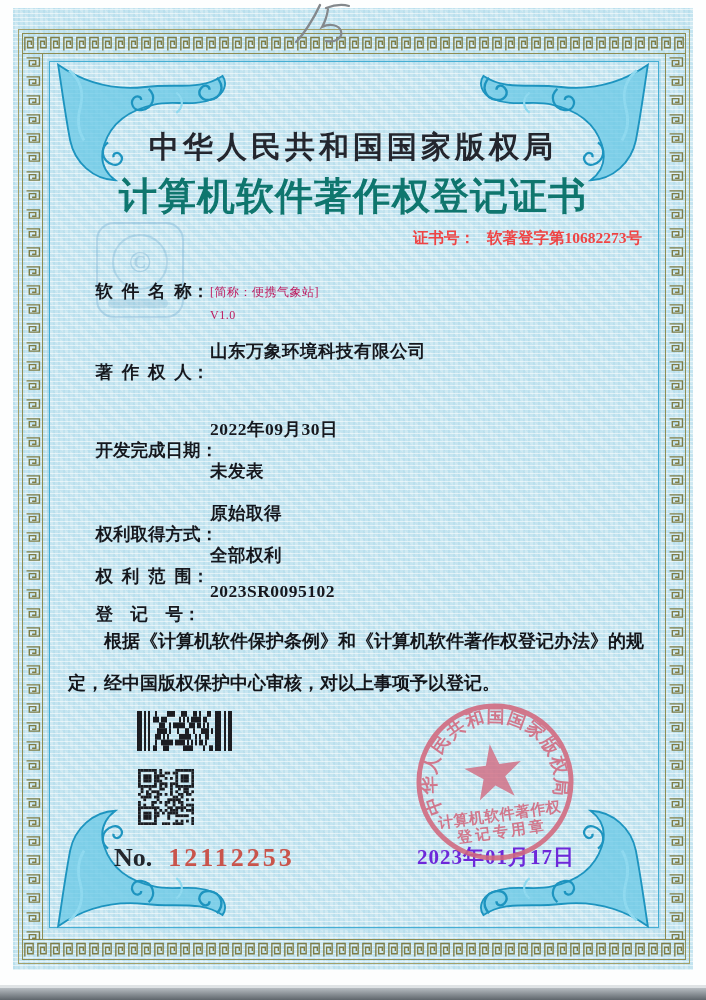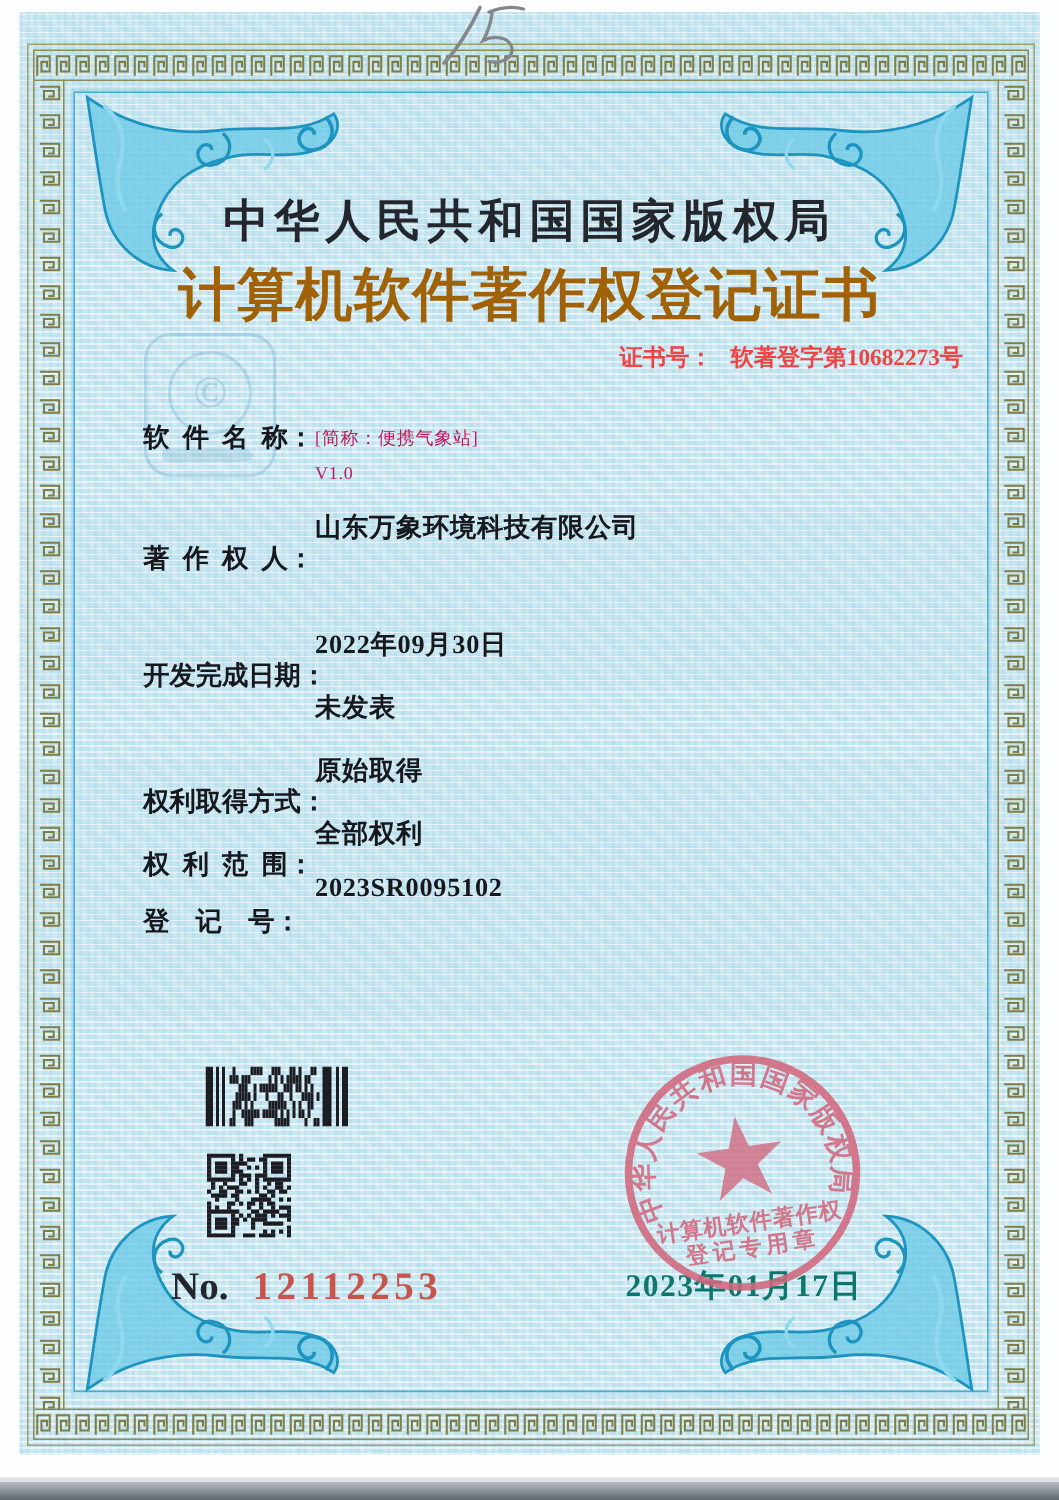--- a/index.html
+++ b/index.html
@@ -43,40 +43,40 @@
     border-radius:50%;display:flex;align-items:center;justify-content:center;
     color:rgba(112,170,205,.38);font-size:30px;font-weight:700;}
   .watermark .wm-band{position:absolute;left:10px;bottom:8px;width:60px;height:9px;border-radius:5px;
     background:rgba(112,170,205,.25);}
 
   .hand-mark{position:absolute;left:286px;top:0px;width:76px;height:50px;}
 
   .issuer{position:absolute;left:0;top:127px;width:706px;text-align:center;font-size:30px;font-weight:700;
     letter-spacing:4px;color:#24262e;}
   .cert-title{position:absolute;left:0;top:171px;width:706px;text-align:center;font-size:38px;font-weight:800;
-    letter-spacing:1px;color:#a16207;}
+    letter-spacing:1px;color:#0f766e;}
   .certno-line{position:absolute;right:64px;top:228px;font-size:15.5px;font-weight:700;color:#ef4444;}
   .certno-line .lbl{margin-right:12px;}
 
   .field-row{position:absolute;left:78px;font-size:17.5px;font-weight:700;color:#16181e;white-space:pre;}
   .field-row .f-label{display:inline-block;width:124px;white-space:pre;}
   .field-row .f-value{position:absolute;left:132px;top:0;white-space:pre;letter-spacing:.5px;}
   .sub-line{position:absolute;left:210px;font-size:12px;font-weight:400;color:#be185d;letter-spacing:.5px;}
 
   .statement{position:absolute;left:68px;top:620px;width:576px;font-size:18px;font-weight:700;color:#14161b;
     line-height:42px;text-indent:2em;text-align:justify;margin:0;}
 
   .barcode{position:absolute;left:137px;top:711px;}
   .qrcode{position:absolute;left:138px;top:769px;}
 
   .serial-line{position:absolute;left:114px;top:843px;font-size:26px;color:#23262c;}
   .serial-line .no{font-weight:600;margin-right:16px;}
   .serial-line .num{color:#c9544b;letter-spacing:3px;font-weight:600;}
 
-  .issue-date{position:absolute;left:417px;top:843px;font-size:21px;font-weight:600;letter-spacing:1px;color:#0f766e;}
+  .issue-date{position:absolute;left:417px;top:843px;font-size:21px;font-weight:600;letter-spacing:1px;color:#6d28d9;}
 
   .seal{position:absolute;left:407px;top:694px;width:176px;height:176px;opacity:.88;}
 
   .scan-shadow{position:absolute;left:0;bottom:0;width:706px;height:12px;
     background:linear-gradient(180deg,#b6bcc1 0%,#5f666c 100%);}
   .scan-shadow2{position:absolute;left:0;bottom:12px;width:706px;height:3px;background:#dfe3e5;}
 </style>
 </head>
 <body>
 
@@ -756,20 +756,21 @@
   <div class="field-row" style="top:543px">
     <span class="f-label">权  利  范  围：</span>
     <span class="f-value">全部权利</span>
   </div>
 
   <div class="field-row" style="top:581px">
     <span class="f-label">登    记    号：</span>
     <span class="f-value">2023SR0095102</span>
   </div>
 
+  <p class="statement">根据《计算机软件保护条例》和《计算机软件著作权登记办法》的规定，经中国版权保护中心审核，对以上事项予以登记。</p>
 
   <svg class="barcode" width="96" height="40">
       <rect x="0" y="0" width="5" height="40" fill="#1c1d22"></rect>
       <rect x="7" y="0" width="2" height="40" fill="#1c1d22"></rect>
       <rect x="11" y="0" width="2" height="40" fill="#1c1d22"></rect>
       <rect x="78" y="0" width="6" height="40" fill="#1c1d22"></rect>
       <rect x="87" y="0" width="2" height="40" fill="#1c1d22"></rect>
       <rect x="91" y="0" width="4" height="40" fill="#1c1d22"></rect>
       <rect x="18" y="0" width="2" height="5.8" fill="#1c1d22"></rect>
       <rect x="30" y="0" width="2" height="5.8" fill="#1c1d22"></rect>

